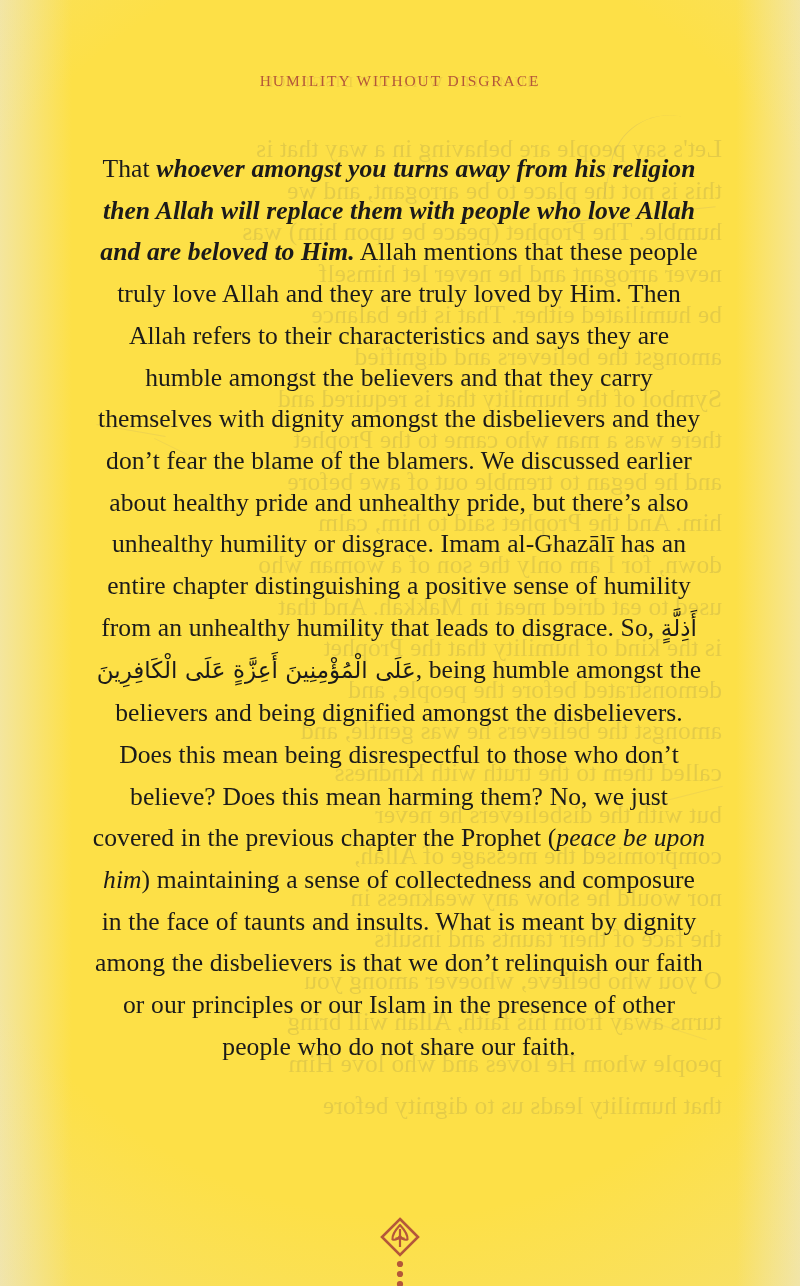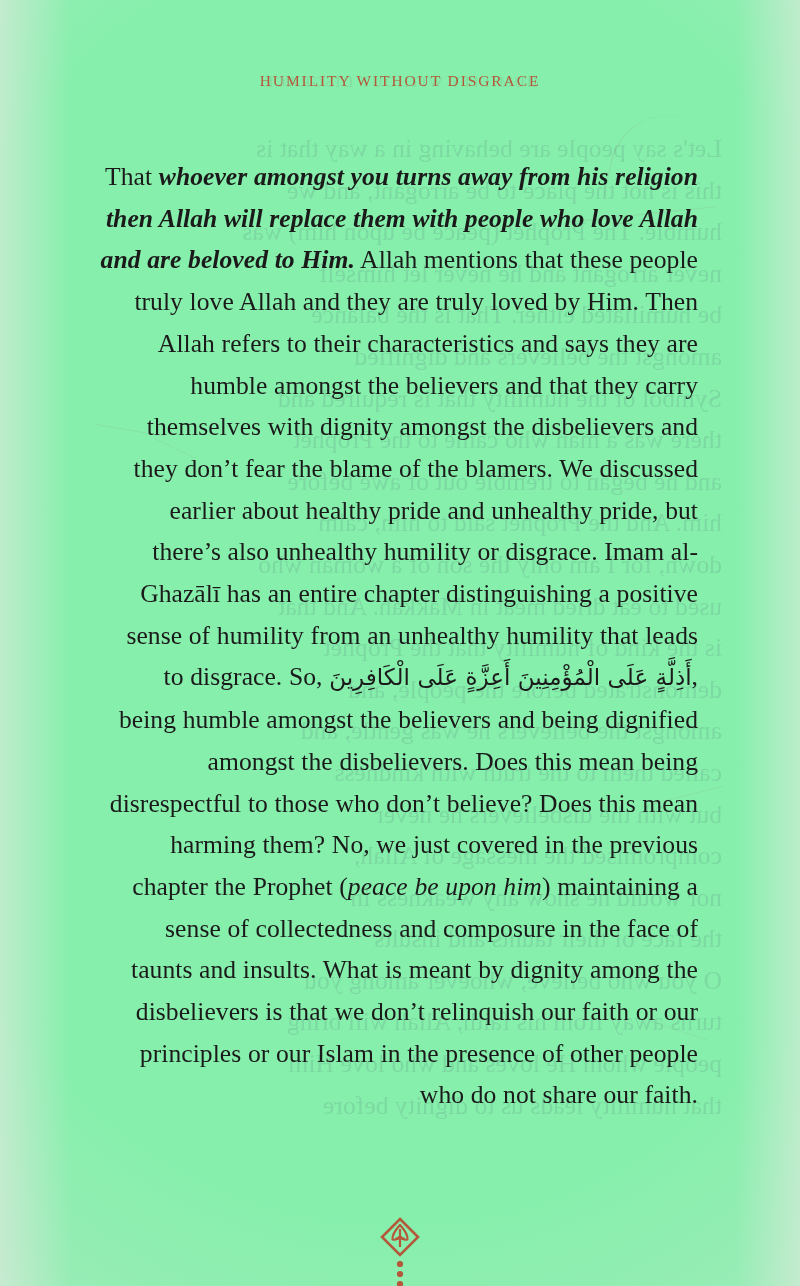--- a/index.html
+++ b/index.html
@@ -7,21 +7,21 @@
     margin: 0;
     padding: 0;
     background: #8f8f8f;
   }
 
   .page {
     position: relative;
     width: 800px;
     height: 1286px;
     margin: 0 auto;
-    background: #86efac;
+    background: #fde047;
     overflow: hidden;
     font-family: "Liberation Serif", "DejaVu Serif", serif;
     color: #1c1a1a;
   }
 
   
   .paper-tint {
     position: absolute;
     inset: 0;
     background:
@@ -92,24 +92,24 @@
   
   .textblock {
     position: absolute;
     left: 84px;
     top: 140px;
     width: 630px;
     z-index: 6;
   }
 
   .textblock p {
-    margin: 16px;
+    margin: 8px;
     font-size: 25.6px;
     line-height: 41.7px;
-    text-align: right;
+    text-align: center;
     color: #1b1a1a;
     letter-spacing: 0.05px;
     word-spacing: 0.2px;
   }
 
   .bi {
     font-style: italic;
     font-weight: bold;
   }
 

